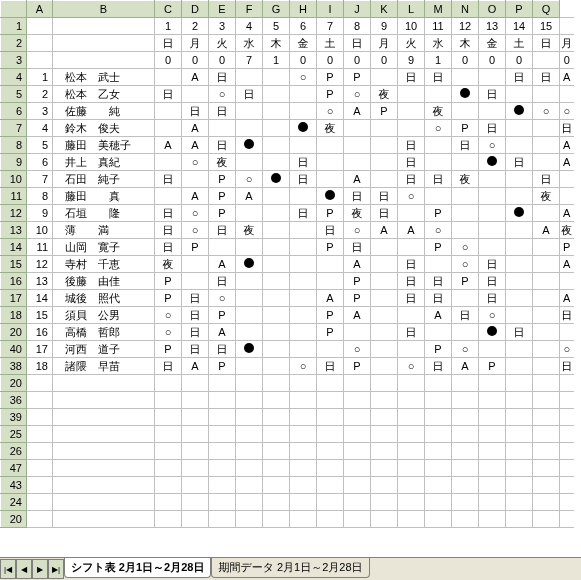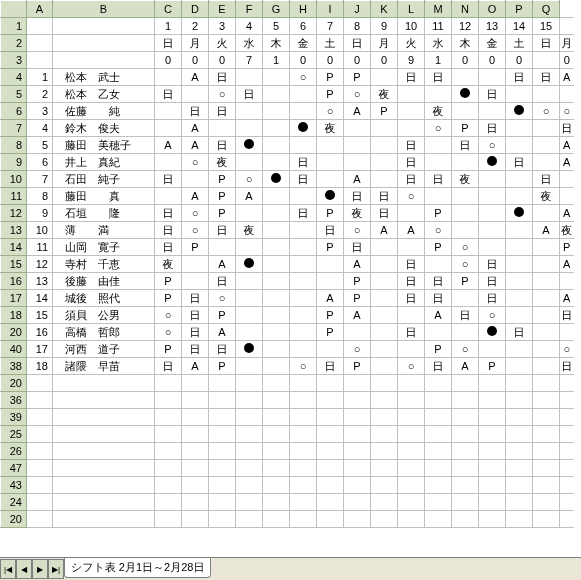--- a/index.html
+++ b/index.html
@@ -8,21 +8,21 @@
   th, td { border:1px solid #c0c0c0; padding:0; height:17px; box-sizing:border-box; text-align:center; vertical-align:middle; overflow:hidden; white-space:nowrap; }
   th { background:#d6e0c6; font-weight:normal; color:#000; border:1px solid #9cb090; border-top-color:#fff; border-left-color:#fff; }
   th.corner { background:#d6e0c6; }
   .rh { text-align:right; padding-right:4px; }
   .colB { text-align:left; padding-left:12px; }
   .dot { display:inline-block; width:10px; height:10px; border-radius:50%; background:#000; }
   .tabs { position:absolute; bottom:0; left:0; right:0; height:22px; background:#e9e5d7; border-top:1px solid #808080; display:flex; align-items:center; font-size:11px; }
   .nav { display:flex; }
   .navbtn { width:14px; height:18px; border:1px solid #808080; background:#d6e0c6; display:flex; align-items:center; justify-content:center; cursor:pointer; font-size:8px; }
   .tab { padding:2px 6px; border:1px solid #808080; border-top:none; background:#e9e5d7; cursor:pointer; border-radius:0 0 4px 4px; position:relative; top:-1px; }
-  .tab.active { background:#fff; font-weight:normal; }
+  .tab.active { background:#fff; font-weight:bold; }
 </style>
 </head>
 <body>
 
 <div class="sheet">
 <table id="grid">
       <tbody>
         <tr>
           <th class="corner" style="width:26px"></th>
           <th style="width:26px">A</th>
@@ -738,14 +738,15 @@
 </div>
 <div class="tabs">
   <div class="nav" id="nav">
       <div class="navbtn">|◀</div>
       <div class="navbtn">◀</div>
       <div class="navbtn">▶</div>
       <div class="navbtn">▶|</div>
     </div>
   <div id="tabrow" style="display:flex;">
       <div class="tab active">シフト表 2月1日～2月28日</div>
+      <div class="tab ">期間データ 2月1日～2月28日</div>
     </div>
 </div>
 
 </body></html>

